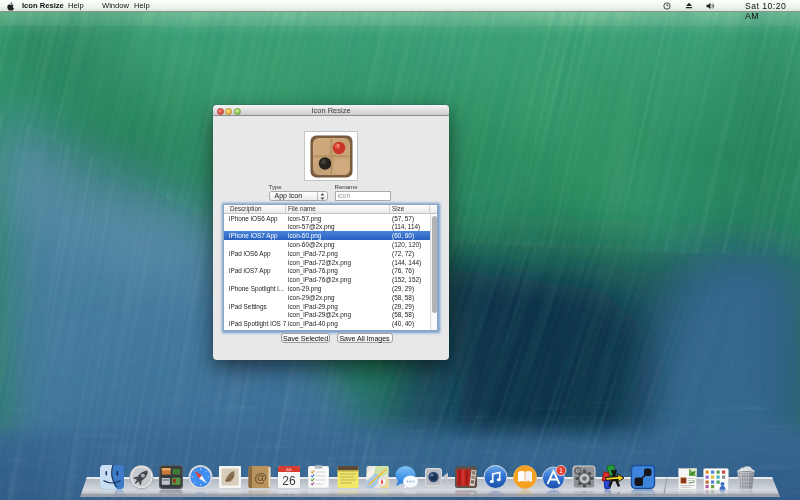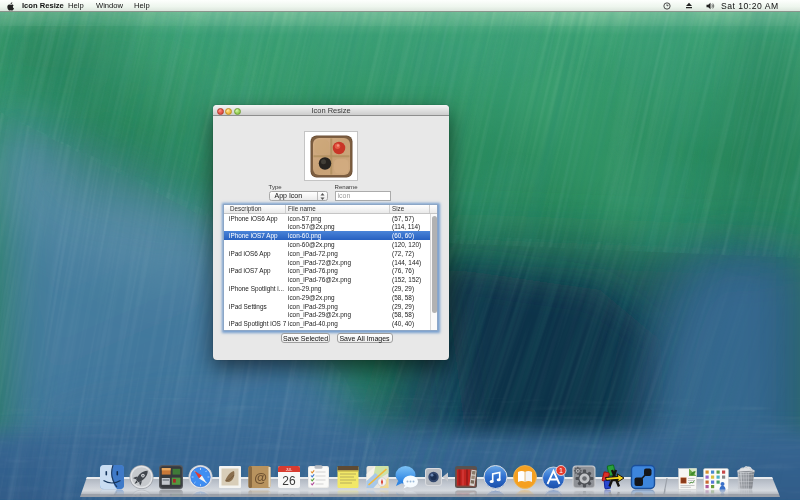--- a/index.html
+++ b/index.html
@@ -3,21 +3,21 @@
 <meta charset="utf-8">
 <style>
 html,body{margin:0;padding:0;}
 body{width:800px;height:500px;overflow:hidden;position:relative;font-family:"Liberation Sans",sans-serif;background:#2e6a8e;}
 #wall{position:absolute;left:0;top:0;width:800px;height:500px;}
 
 #menubar{position:absolute;left:0;top:0;width:800px;height:11px;
  background:linear-gradient(#fdfffd,#eef6ee 60%,#dce6dd);border-bottom:1px solid #8a958c;
  font-size:7.6px;color:#111;z-index:30;}
 #menubar .l{position:absolute;top:1px;height:10px;line-height:10px;}
-#menubar .r{position:absolute;top:1px;height:10px;line-height:10px;}
+#menubar .r{position:absolute;top:1px;height:10px;line-height:10px;margin-left:24px;}
 
 #win{position:absolute;left:213px;top:105px;width:236px;height:255px;z-index:20;
  background:#e8e8e8;border-radius:4px;box-shadow:0 8px 22px rgba(0,0,0,0.55),0 0 1px rgba(0,0,0,0.5);}
 #titlebar{position:absolute;left:0;top:0;width:100%;height:11px;border-radius:4px 4px 0 0;
  background:linear-gradient(#f5f5f5,#cdcdcd);border-bottom:1px solid #8e8e8e;box-sizing:border-box;}
 #titlebar .t{position:absolute;left:0;right:0;top:1px;text-align:center;font-size:7.5px;color:#3a3a3a;}
 .tl{position:absolute;top:3px;width:5.2px;height:5.2px;border-radius:50%;}
 #tl1{left:3.8px;background:radial-gradient(circle at 35% 30%,#ff9a8a,#ec6156 45%,#d33e32);border:0.5px solid #b5372c;}
 #tl2{left:12.2px;background:radial-gradient(circle at 35% 30%,#ffe9a8,#f5c451 45%,#dfa123);border:0.5px solid #c08e22;}
 #tl3{left:20.6px;background:radial-gradient(circle at 35% 30%,#d8f8b0,#a5d868 45%,#77b62e);border:0.5px solid #6da035;}
@@ -159,21 +159,21 @@
   <rect x="-40" y="408" width="880" height="100" filter="url(#rippleH)"></rect>
  </g>
 </svg>
 
 <div id="menubar">
  <svg style="position:absolute;left:7px;top:1.5px" width="8" height="9" viewBox="0 0 16 18">
   <path fill="#222" d="M11.7 9.6c0-2.1 1.7-3.1 1.8-3.2-1-1.4-2.5-1.6-3-1.6-1.3-.1-2.5.8-3.1.8-.6 0-1.6-.8-2.7-.7C3.3 4.9 2 5.7 1.3 7c-1.4 2.5-.4 6.1 1 8.1.7 1 1.5 2.1 2.6 2 1-.1 1.4-.7 2.7-.7s1.6.7 2.7.7c1.1 0 1.8-1 2.5-2 .8-1.1 1.1-2.2 1.1-2.3 0 0-2.2-.8-2.2-3.2zM9.6 3.2c.6-.7 1-1.7.9-2.7-.9 0-1.9.6-2.5 1.3-.5.6-1 1.6-.9 2.6 1 .1 2-.5 2.5-1.2z"></path>
  </svg>
  <span class="l" style="left:22px;font-weight:bold;">Icon Resize</span>
  <span class="l" style="left:68px;">Help</span>
- <span class="l" style="left:96px;">Window</span>
+ <span class="l" style="left:102px;">Window</span>
  <span class="l" style="left:134px;">Help</span>
  <svg style="position:absolute;left:663px;top:1.5px" width="8" height="8" viewBox="0 0 16 16">
   <circle cx="8" cy="8" r="6.3" fill="none" stroke="#222" stroke-width="1.6"></circle>
   <path d="M8 4.5 L8 8 L11 6.5" fill="none" stroke="#222" stroke-width="1.4"></path>
  </svg>
  <svg style="position:absolute;left:685px;top:2px" width="8" height="7" viewBox="0 0 16 14">
   <path fill="#222" d="M2 8 L8 1.5 L14 8 Z"></path>
       <rect x="2" y="10" width="12" height="2.5" fill="#222"></rect>
  </svg>
  <svg style="position:absolute;left:706px;top:1.5px" width="9" height="8" viewBox="0 0 18 16">

